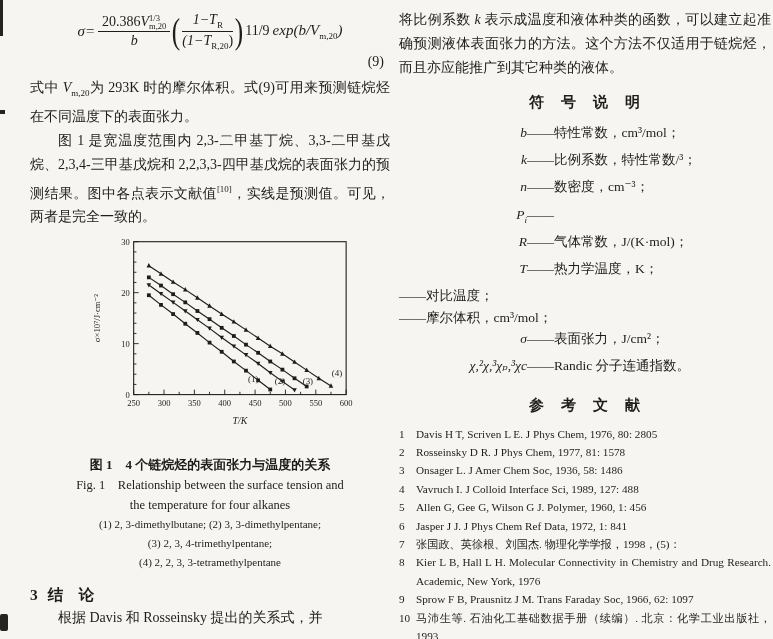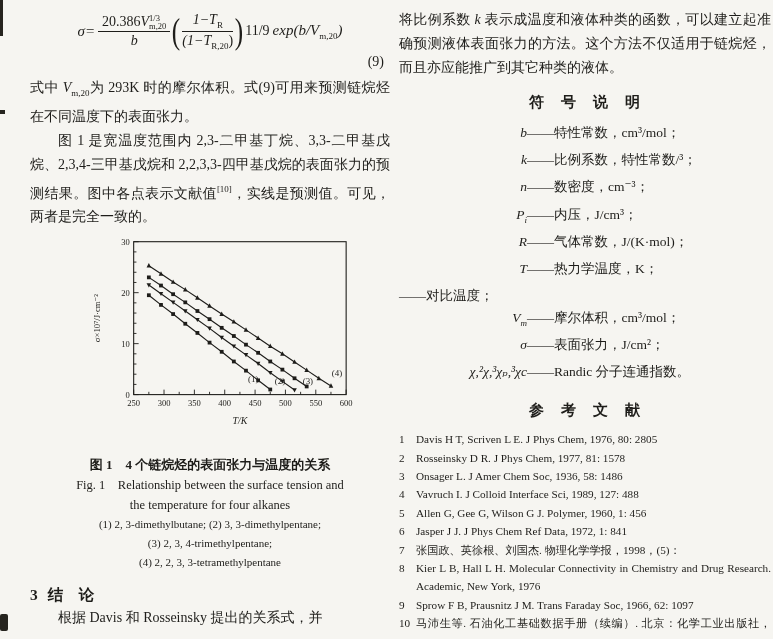--- a/index.html
+++ b/index.html
@@ -225,38 +225,36 @@
           <span class="d">比例系数，特性常数/³；</span>
         </div>
       <div class="symrow">
           <span class="s"><span>n</span><sub></sub></span>
           <span class="dash">——</span>
           <span class="d">数密度，cm⁻³；</span>
         </div>
       <div class="symrow">
           <span class="s"><span>P</span><sub>i</sub></span>
           <span class="dash">——</span>
-          <span class="d">内压，J/cm³；</span>
         </div>
       <div class="symrow">
           <span class="s"><span>R</span><sub></sub></span>
           <span class="dash">——</span>
           <span class="d">气体常数，J/(K·mol)；</span>
         </div>
       <div class="symrow">
           <span class="s"><span>T</span><sub></sub></span>
           <span class="dash">——</span>
           <span class="d">热力学温度，K；</span>
         </div>
       <div class="symrow">
           <span class="dash">——</span>
           <span class="d">对比温度；</span>
         </div>
       <div class="symrow">
-          <span class="s"><span>V</span><sub>m</sub></span>
           <span class="dash">——</span>
           <span class="d">摩尔体积，cm³/mol；</span>
         </div>
       <div class="symrow">
           <span class="s"><span>σ</span><sub></sub></span>
           <span class="dash">——</span>
           <span class="d">表面张力，J/cm²；</span>
         </div>
       <div class="symrow">
           <span class="s"><span>χ,²χ,³χₚ,³χc</span><sub></sub></span>

